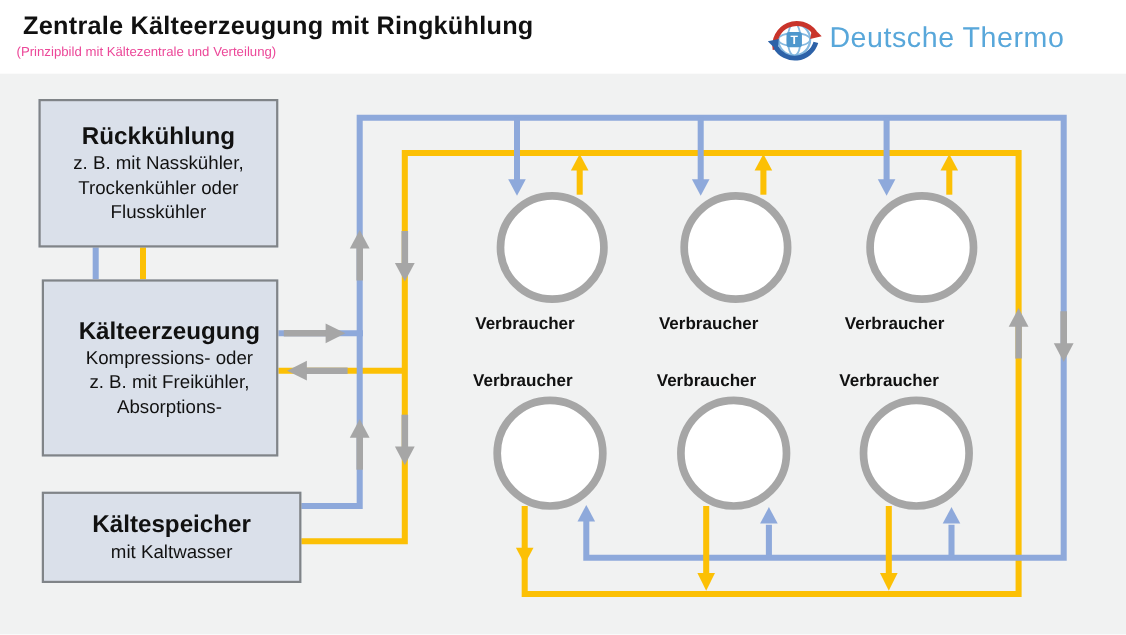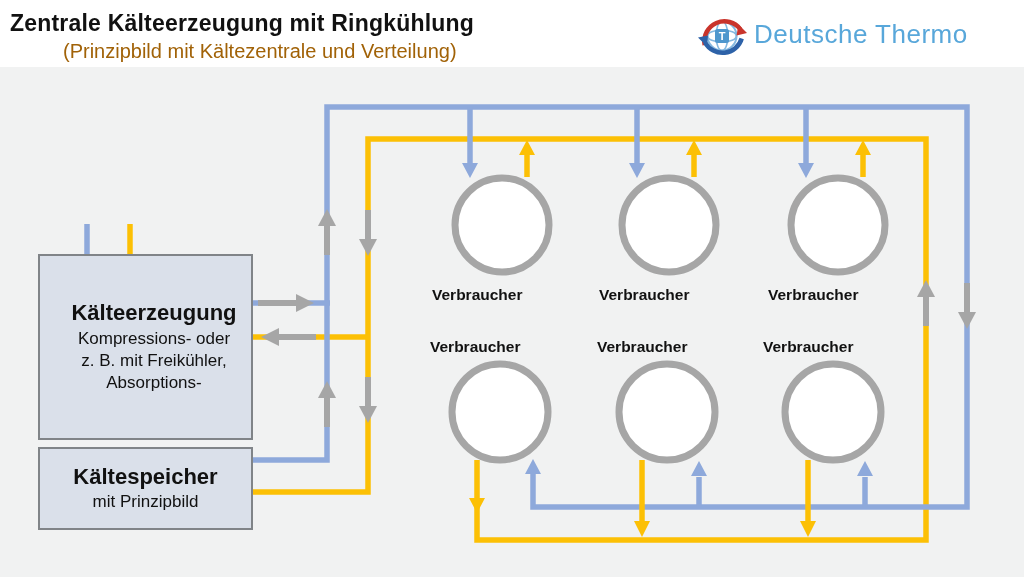--- a/index.html
+++ b/index.html
@@ -2,26 +2,26 @@
 <html style="--supply-blue: #8EA9DB; --return-yellow: #FCC005; --arrow-gray: #A6A6A6; --circle-stroke: #A6A6A6; --panel-bg: #F1F2F2; --box-fill: #DAE0EA; --box-border: #808488; --logo-blue: #58A7DA; --logo-red: #C9342B; --logo-navy: #2D62A8;"><head>
 <meta charset="utf-8">
 <style>
   html,body{margin:0;padding:0;background:#ffffff;}
   .stage{
     position:relative;width:1024px;height:577px;overflow:hidden;
     font-family:"Liberation Sans",sans-serif;background:#ffffff;
   }
   
   .title{
-    position:absolute;left:10px;top:10px;margin:0;
+    position:absolute;left:21px;top:10px;margin:0;
     font-size:23px;font-weight:bold;color:#111;letter-spacing:.2px;white-space:nowrap;
   }
   .subtitle{
     position:absolute;left:15px;top:40px;
-    font-size:20px;color:#a16207;white-space:nowrap;margin-left:48px;
+    font-size:12px;color:#ec4899;white-space:nowrap;
   }
   .logo{position:absolute;left:696px;top:8px;width:320px;height:54px;}
   .logo-icon{position:absolute;left:0;top:1px;}
   .logo-text{
     position:absolute;left:58px;top:11px;
     font-size:26px;letter-spacing:.5px;color:var(--logo-blue);white-space:nowrap;text-align:center;
   }
   
   .panel{
     position:absolute;left:0;top:67px;width:1024px;height:510px;
@@ -36,22 +36,22 @@
   .head-g{fill:var(--arrow-gray);stroke:none;}
   .consumer-circle{fill:#ffffff;stroke:var(--circle-stroke);stroke-width:7;}
   
   .nodebox{
     position:absolute;box-sizing:border-box;
     background:var(--box-fill);border:2px solid var(--box-border);
     display:flex;flex-direction:column;align-items:center;justify-content:center;
     text-align:center;color:#111;
   }
   .box-1{left:35px;top:90px;width:218px;height:135px;}
-  .box-2{left:38px;top:254px;width:215px;height:186px;padding-left:17px;}
-  .box-3{left:38px;top:447px;width:215px;height:83px;}
+  .box-2{left:38px;top:254px;width:215px;height:161px;padding-left:17px;}
+  .box-3{left:38px;top:447px;width:236px;height:83px;}
   .box-title{font-size:22px;font-weight:bold;line-height:1.2;margin-bottom:1px;}
   .box-line{font-size:17px;line-height:1.3;}
   
   .consumer-label{
     position:absolute;width:140px;text-align:left;
     font-size:15.5px;font-weight:bold;color:#111;
   }
   .cl-t1{left:432px;top:286px;} .cl-t2{left:599px;top:286px;} .cl-t3{left:768px;top:286px;}
   .cl-b1{left:430px;top:338px;} .cl-b2{left:597px;top:338px;} .cl-b3{left:763px;top:338px;}
 </style>
@@ -144,31 +144,37 @@
     <g>
       <circle class="consumer-circle" cx="502" cy="225" r="47"></circle>
       <circle class="consumer-circle" cx="669" cy="225" r="47"></circle>
       <circle class="consumer-circle" cx="838" cy="225" r="47"></circle>
       <circle class="consumer-circle" cx="500" cy="412" r="48"></circle>
       <circle class="consumer-circle" cx="667" cy="412" r="48"></circle>
       <circle class="consumer-circle" cx="833" cy="412" r="48"></circle>
     </g>
   </svg>
 
+  <div class="nodebox box-1">
+    <div class="box-title">Rückkühlung</div>
+    <div class="box-line">z. B. mit Nasskühler,</div>
+    <div class="box-line">Trockenkühler oder</div>
+    <div class="box-line">Flusskühler</div>
+  </div>
 
   <div class="nodebox box-2">
     <div class="box-title">Kälteerzeugung</div>
     <div class="box-line">Kompressions- oder</div>
     <div class="box-line">z. B. mit Freikühler,</div>
     <div class="box-line">Absorptions-</div>
   </div>
 
   <div class="nodebox box-3">
     <div class="box-title">Kältespeicher</div>
-    <div class="box-line">mit Prinzipbild</div>
+    <div class="box-line">mit Kaltwasser</div>
   </div>
 
   <div class="consumer-label cl-t1">Verbraucher</div>
   <div class="consumer-label cl-t2">Verbraucher</div>
   <div class="consumer-label cl-t3">Verbraucher</div>
   <div class="consumer-label cl-b1">Verbraucher</div>
   <div class="consumer-label cl-b2">Verbraucher</div>
   <div class="consumer-label cl-b3">Verbraucher</div>
 
 </div>

